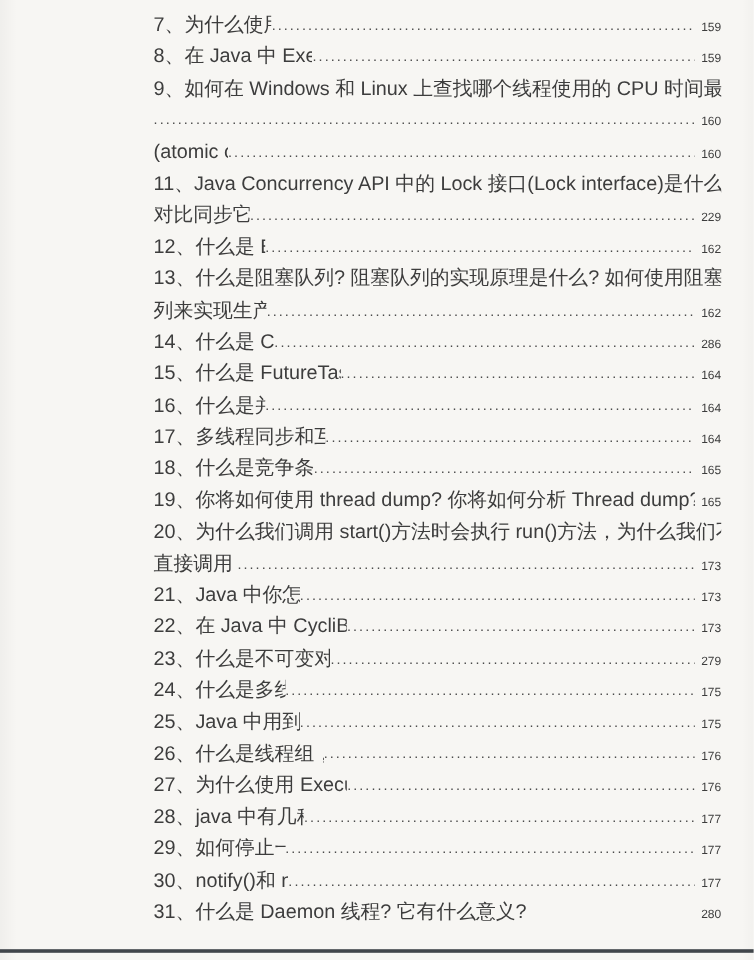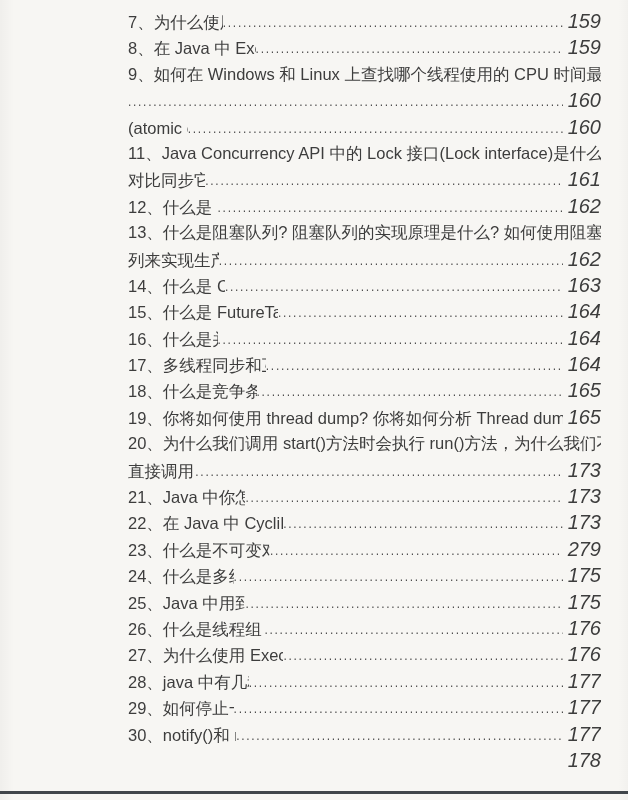--- a/index.html
+++ b/index.html
@@ -53,23 +53,22 @@
     color: #4b4b4b;
     font-size: 12px;
     letter-spacing: 1.7px;
     transform: translateY(-1px);
     min-width: 0;
   }
   .pg {
     flex: 0 0 auto;
     margin-left: auto;
     padding-left: 5px;
-    font-size: 20px;
+    font-size: 10px;
     color: #3d3d3d;
-    font-style: italic;
   }
   .bottom-rule {
     position: absolute;
     left: 0;
     top: 791px;
     width: 628px;
     height: 2.5px;
     background: #41464b;
   }
 </style>
@@ -109,21 +108,21 @@
   </div>
 
   <div class="row no-dots no-page">
     <span class="txt">11、Java Concurrency API 中的 Lock 接口(Lock interface)是什么?</span>
 
   </div>
 
   <div class="row">
     <span class="txt">对比同步它有什么优势?</span>
     <span class="dots">................................................................................................................................................................</span>
-    <span class="pg">161</span>
+    <span class="pg">229</span>
   </div>
 
   <div class="row">
     <span class="txt">12、什么是 Executors 框架?</span>
     <span class="dots">................................................................................................................................................................</span>
     <span class="pg">162</span>
   </div>
 
   <div class="row no-dots no-page">
     <span class="txt">13、什么是阻塞队列? 阻塞队列的实现原理是什么? 如何使用阻塞队</span>
@@ -132,21 +131,21 @@
 
   <div class="row">
     <span class="txt">列来实现生产者-消费者模型?</span>
     <span class="dots">................................................................................................................................................................</span>
     <span class="pg">162</span>
   </div>
 
   <div class="row">
     <span class="txt">14、什么是 Callable 和 Future?</span>
     <span class="dots">................................................................................................................................................................</span>
-    <span class="pg">163</span>
+    <span class="pg">286</span>
   </div>
 
   <div class="row">
     <span class="txt">15、什么是 FutureTask?使用 ExecutorService 启动任务。</span>
     <span class="dots">................................................................................................................................................................</span>
     <span class="pg">164</span>
   </div>
 
   <div class="row">
     <span class="txt">16、什么是并发容器的实现?</span>
@@ -237,18 +236,19 @@
     <span class="pg">177</span>
   </div>
 
   <div class="row">
     <span class="txt">30、notify()和 notifyAll()有什么区别?</span>
     <span class="dots">................................................................................................................................................................</span>
     <span class="pg">177</span>
   </div>
 
   <div class="row no-dots">
-
-    <span class="pg">178</span>
+    <span class="txt">31、什么是 Daemon 线程? 它有什么意义?</span>
+
+    <span class="pg">280</span>
   </div>
 </div>
   <div class="bottom-rule" style="background: rgb(65, 70, 75);"></div>
 </div>
 
 </body></html>

